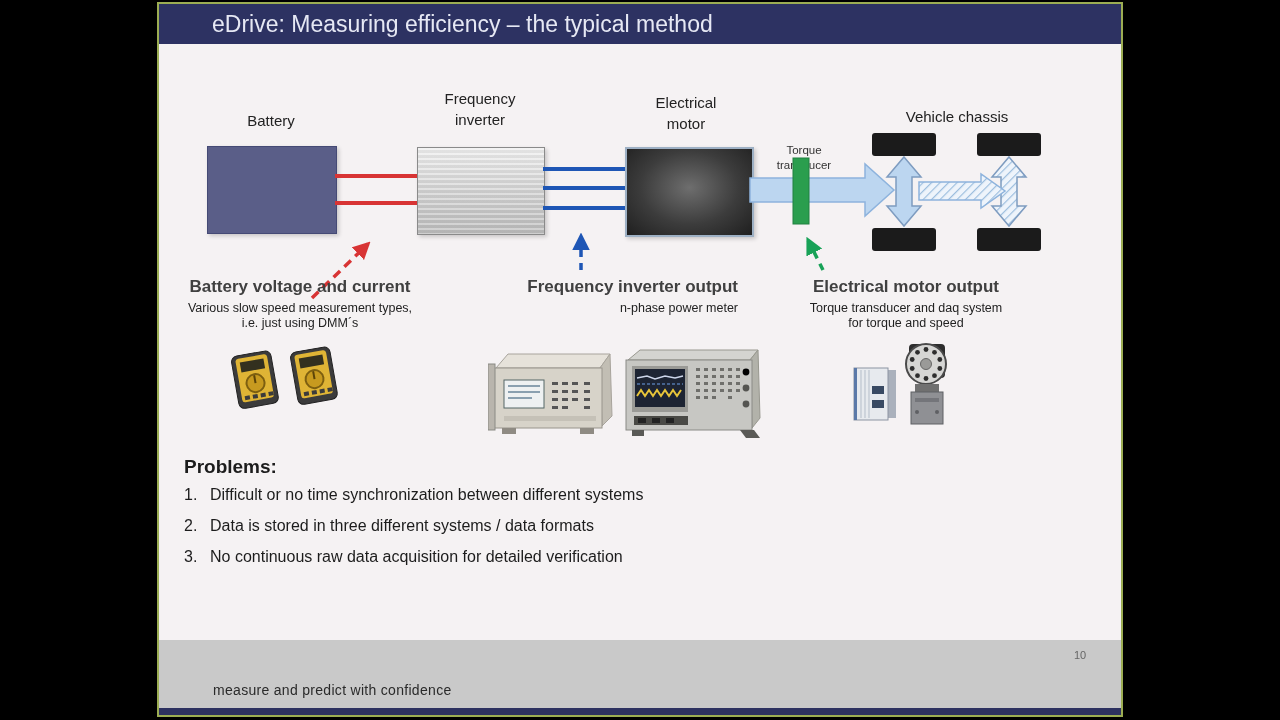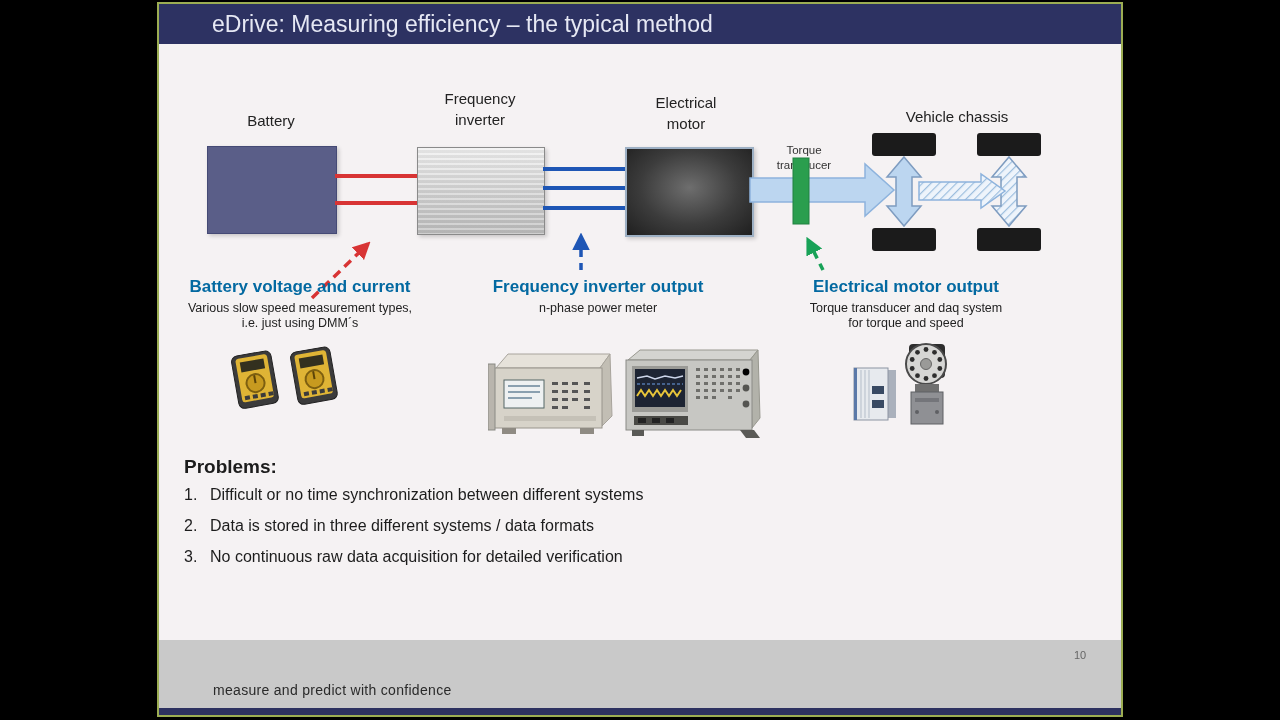--- a/index.html
+++ b/index.html
@@ -15,21 +15,21 @@
   .battery{left:48px;top:142px;width:128px;height:86px;background:#5a5e88;border:1px solid #454a75;}
   .inverter{left:258px;top:143px;width:126px;height:86px;border:1px solid #8a8a8a;
     background:repeating-linear-gradient(180deg,rgba(255,255,255,.28) 0 2px,rgba(0,0,0,.05) 2px 5px),
     linear-gradient(180deg,#efefef,#d2d2d2 55%,#bdbdbd);}
   .motor{left:466px;top:143px;width:125px;height:86px;border:2px solid #9db0c4;
     background:radial-gradient(ellipse at 50% 45%,#6e6e6e 0%,#3c3c3c 55%,#1f1f1f 100%);}
   .wire{position:absolute;height:4px;}
   .wire.red{left:176px;width:82px;background:#d83434;}
   .wire.blue{left:384px;width:82px;background:#1e56b5;}
   .caption{position:absolute;top:273px;width:280px;text-align:center;}
-  .caption .h{font-size:17px;font-weight:bold;color:#0369a1;margin:0 0 4px 0;}
+  .caption .h{font-size:17px;font-weight:bold;color:#404040;margin:0 0 4px 0;}
   .caption .sub{font-size:12.5px;line-height:15px;color:#222;}
   .problems{position:absolute;left:25px;top:452px;width:640px;color:#1c1c1c;}
   .problems .h{font-size:19px;font-weight:bold;}
   .pitem{position:absolute;left:25px;width:640px;font-size:16px;color:#1c1c1c;display:flex;}
   .pitem .num{width:26px;flex:0 0 26px;}
   .footer{position:absolute;left:0;top:636px;width:100%;height:68px;background:#c9c9c9;}
   .tagline{position:absolute;left:54px;top:678px;font-size:14px;color:#2a2a2a;letter-spacing:0.3px;}
   .pagenum{position:absolute;left:915px;top:645px;font-size:11px;color:#666;}
   .bottomstrip{position:absolute;left:0;top:704px;width:100%;height:7px;background:#2d3160;}
   .equip{position:absolute;}
@@ -110,21 +110,21 @@
       <line x1="153" y1="294" x2="209" y2="240" stroke="#d83434" stroke-width="3.5" stroke-dasharray="9 6" marker-end="url(#mred)"></line>
       <line x1="422" y1="266" x2="422" y2="232" stroke="#1e56b5" stroke-width="3.5" stroke-dasharray="7 6" marker-end="url(#mblue)"></line>
       <line x1="664" y1="266" x2="649" y2="236" stroke="#18a257" stroke-width="3.5" stroke-dasharray="7 6" marker-end="url(#mgreen)"></line>
     </svg>
 
     <div class="caption" style="left:1px;">
       <div class="h">Battery voltage and current</div>
       <div class="sub">Various slow speed measurement types,</div>
       <div class="sub">i.e. just using DMM´s</div>
     </div>
-    <div class="caption" style="left:299px;">
+    <div class="caption" style="left:299px;text-align:right;">
       <div class="h">Frequency inverter output</div>
       <div class="sub">n-phase power meter</div>
     </div>
     <div class="caption" style="left:607px;">
       <div class="h">Electrical motor output</div>
       <div class="sub">Torque transducer and daq system</div>
       <div class="sub">for torque and speed</div>
     </div>
 
     <div class="equip" style="left:74px;top:348px;transform:rotate(-10deg);">

